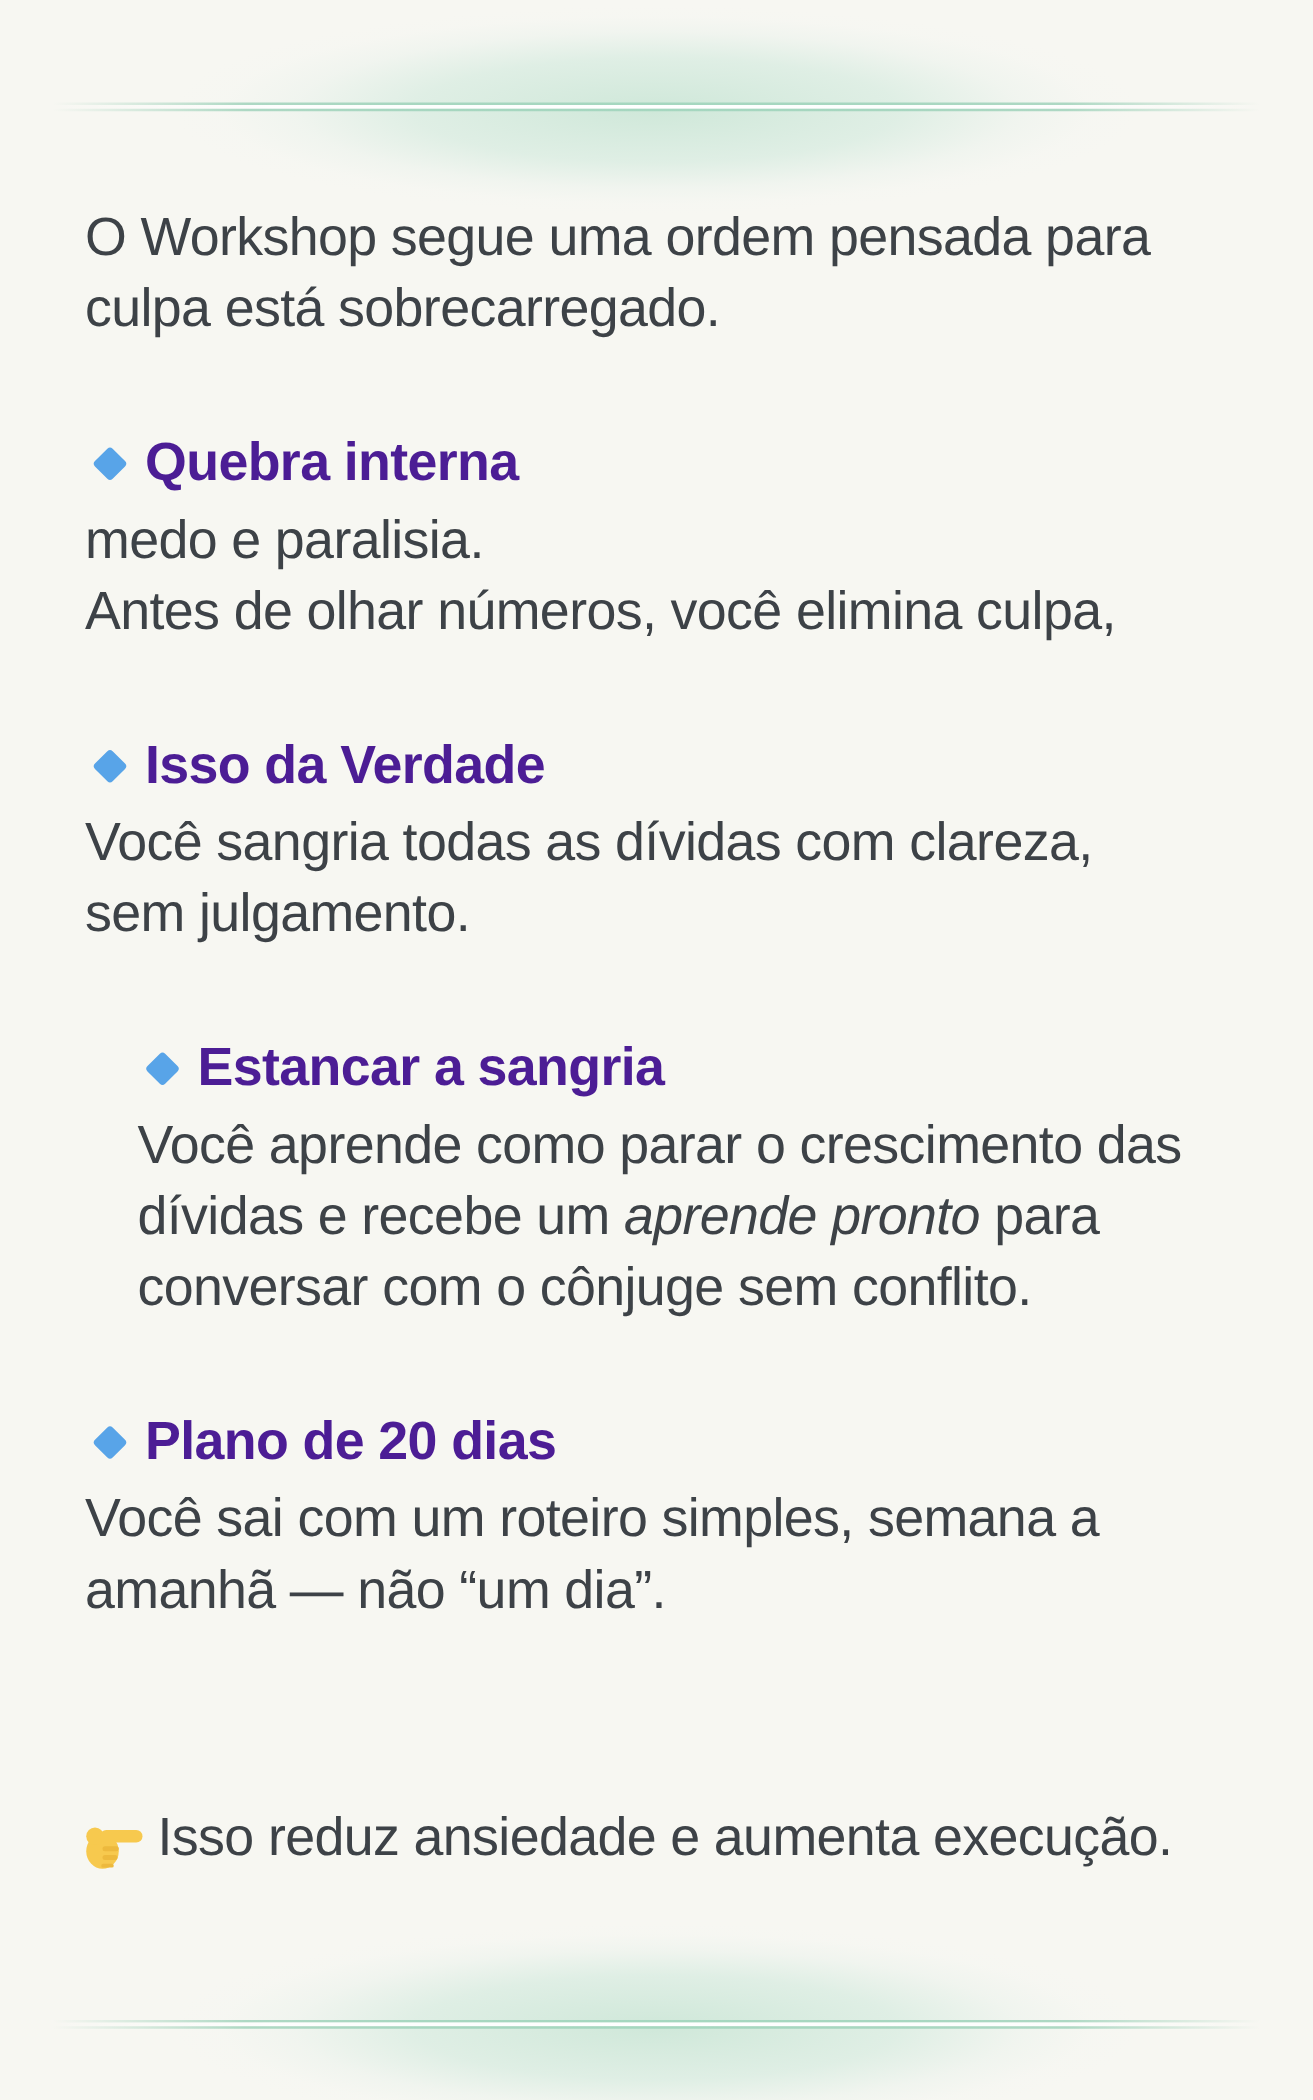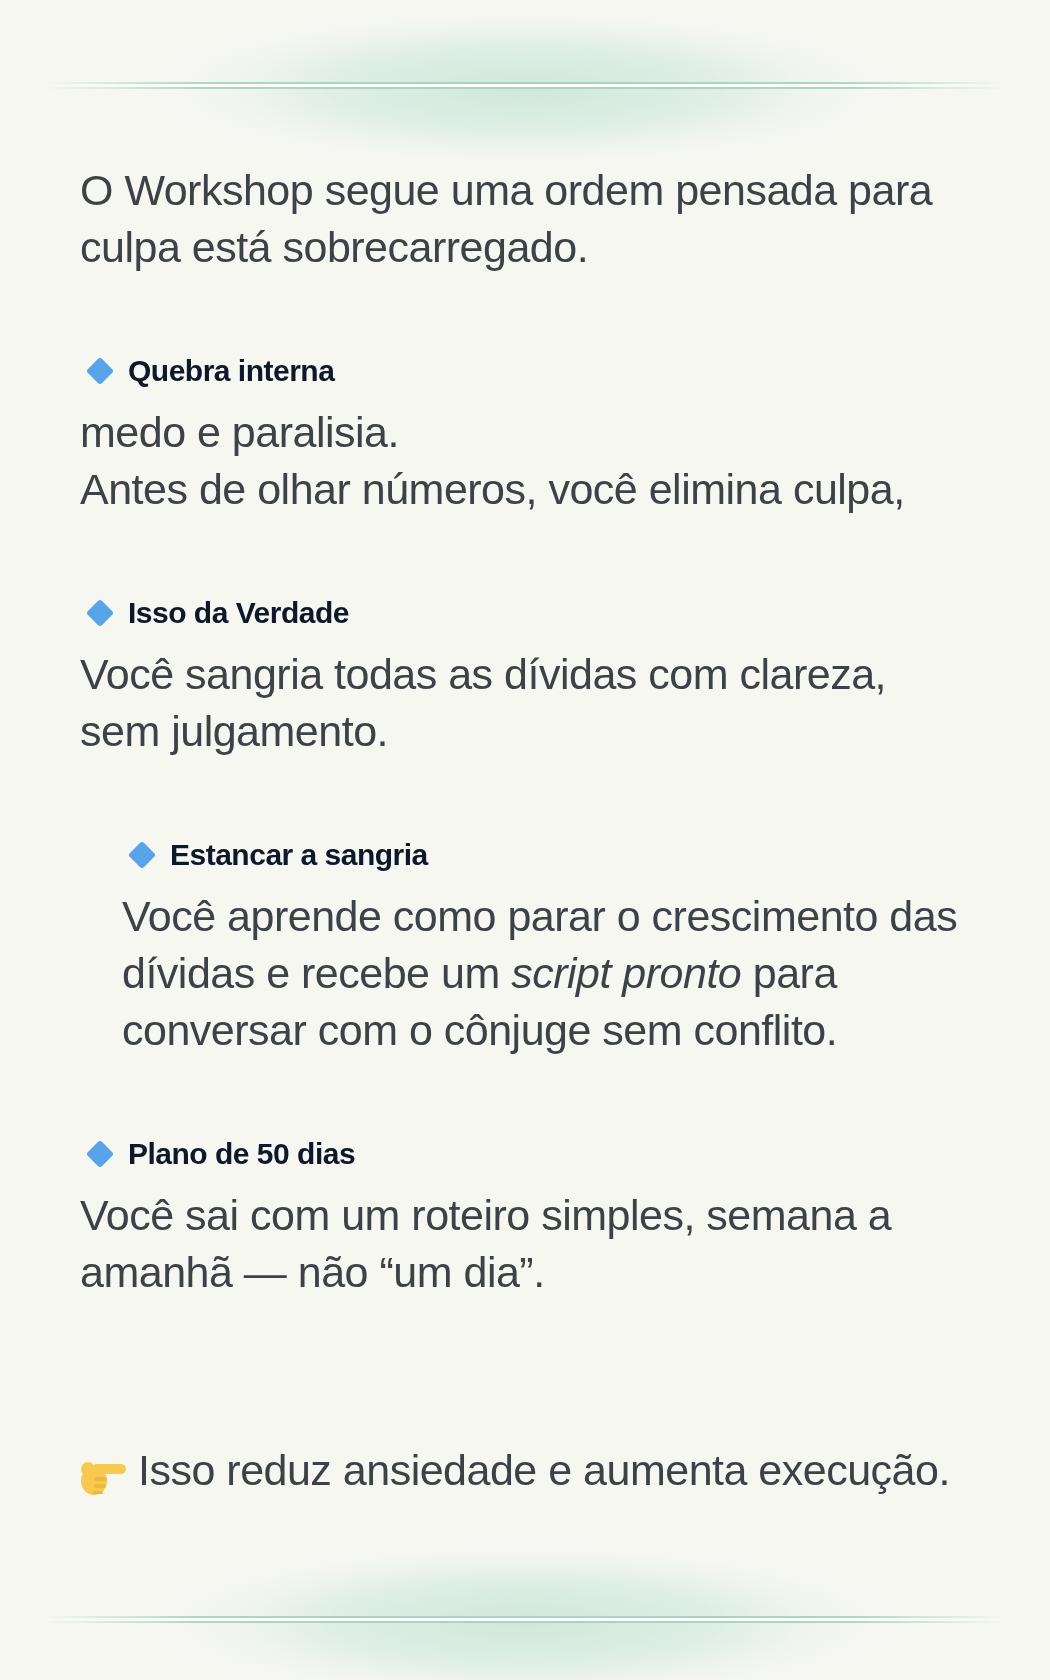--- a/index.html
+++ b/index.html
@@ -36,35 +36,35 @@
       rgba(150,206,180,0.75) 16%,rgba(163,214,190,0.95) 50%,
       rgba(150,206,180,0.75) 84%,rgba(160,210,185,0) 100%);
   }
   .gl-white{
     height:3px;
     background:linear-gradient(90deg,rgba(255,255,255,0) 0%,
       rgba(255,255,255,0.9) 18%,#ffffff 50%,
       rgba(255,255,255,0.9) 82%,rgba(255,255,255,0) 100%);
   }
   
-  .block{position:absolute;left:80px;width:920px;}
+  .block{position:absolute;left:68px;width:920px;}
   .line{
     font-size:43px;line-height:57px;letter-spacing:-0.5px;
     white-space:nowrap;
   }
   .sec-head{display:flex;align-items:center;margin:0 0 5px 0;height:57px;}
   .diamond{
     width:20px;height:20px;flex:0 0 20px;
     background:#58a4e8;border-radius:3px;
     transform:rotate(45deg);
     margin:0 18px 0 10px;
   }
   .sec-title{
-    font-size:30px;line-height:57px;font-weight:700;
-    letter-spacing:-0.5px;color:#0f172a;margin:0;white-space:nowrap;
+    font-size:43px;line-height:57px;font-weight:700;
+    letter-spacing:-0.5px;color:#4c1d95;margin:0;white-space:nowrap;
   }
   .italic{font-style:italic;}
   .finisher-row{display:flex;align-items:flex-end;}
   .hand{flex:0 0 48px;margin-right:10px;display:inline-block;height:44px;}
   .intro{top:162px;}
   .sec-1{top:342px;}
   .sec-2{top:584px;}
   .sec-3{top:826px;margin-left:42px;}
   .sec-4{top:1125px;}
   .finisher{top:1442px;}
@@ -103,28 +103,28 @@
   <div class="line">Você sangria todas as dívidas com clareza,</div>
   <div class="line">sem julgamento.</div>
 </div>
 
 <div class="block sec-3">
   <div class="sec-head">
     <span class="diamond"></span>
     <h2 class="sec-title">Estancar a sangria</h2>
   </div>
   <div class="line">Você aprende como parar o crescimento das</div>
-  <div class="line"><span>dívidas e recebe um </span><span class="italic">script pronto</span><span> para</span></div>
+  <div class="line"><span>dívidas e recebe um </span><span class="italic">aprende pronto</span><span> para</span></div>
   <div class="line">conversar com o cônjuge sem conflito.</div>
 </div>
 
 <div class="block sec-4">
   <div class="sec-head">
     <span class="diamond"></span>
-    <h2 class="sec-title">Plano de 50 dias</h2>
+    <h2 class="sec-title">Plano de 20 dias</h2>
   </div>
   <div class="line">Você sai com um roteiro simples, semana a</div>
   <div class="line">amanhã — não “um dia”.</div>
 </div>
 
 <div class="block finisher">
   <div class="finisher-row">
     <span class="hand">
       <svg width="48" height="44" viewBox="0 0 48 44" xmlns="http://www.w3.org/2000/svg">
         <ellipse cx="14" cy="26" rx="13" ry="14" fill="#f7c94e"></ellipse>

